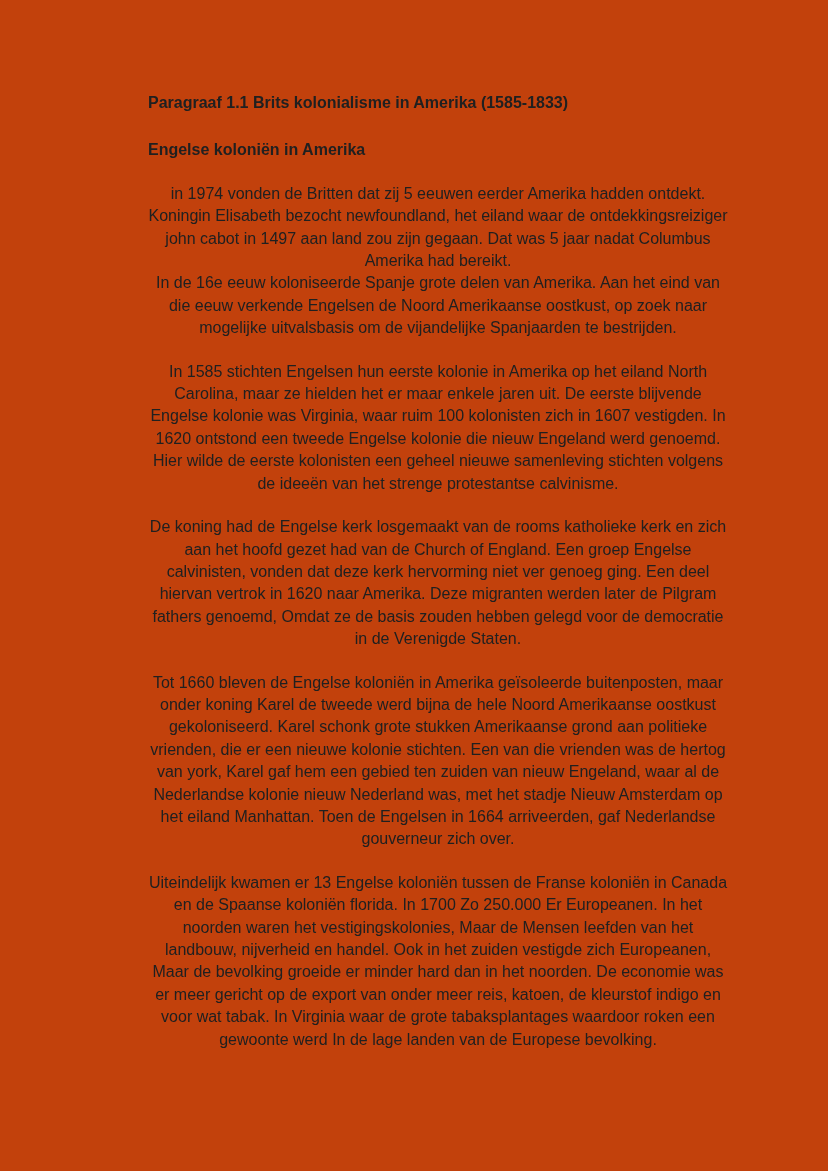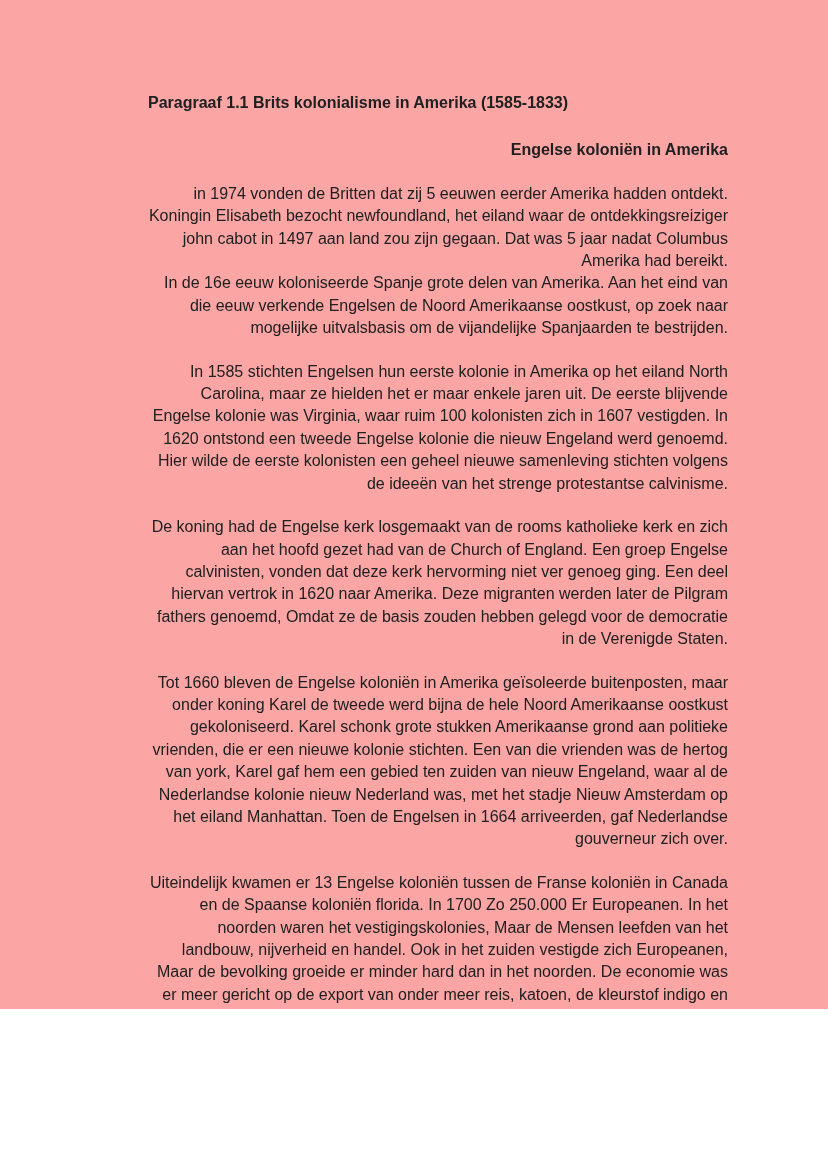--- a/index.html
+++ b/index.html
@@ -4,22 +4,22 @@
 <title>Paragraaf 1.1 Brits kolonialisme in Amerika</title>
 <style>
   html, body {
     margin: 0;
     padding: 0;
     background: #ffffff;
   }
   .page {
     position: relative;
     width: 828px;
-    height: 1009px;
-    background: #fca5a5;
+    height: 1171px;
+    background: #c2410c;
     overflow: hidden;
     font-family: "Liberation Sans", "DejaVu Sans", sans-serif;
     color: #202020;
   }
   .content {
     position: absolute;
     left: 148px;
     top: 92px;
     width: 580px;
   }
@@ -29,29 +29,28 @@
     font-weight: 700;
     margin: 0 0 25px 0;
     white-space: pre-line;
   }
   .doc-heading {
     font-size: 16px;
     line-height: 22.4px;
     font-weight: 700;
     margin: 0 0 21px 0;
     white-space: pre-line;
-    text-align: right;
   }
   .doc-paragraph {
     font-size: 16px;
     line-height: 22.4px;
     font-weight: 400;
     margin: 0 0 21px 0;
     white-space: pre-line;
-    text-align: right;
+    text-align: center;
   }
   .doc-paragraph:last-child { margin-bottom: 4px; }
 </style>
 </head>
 <body>
 
 <div class="page">
   <div class="content">
     <h1 class="doc-title">Paragraaf 1.1 Brits kolonialisme in Amerika (1585-1833)</h1>
     <h2 class="doc-heading">Engelse koloniën in Amerika</h2>

